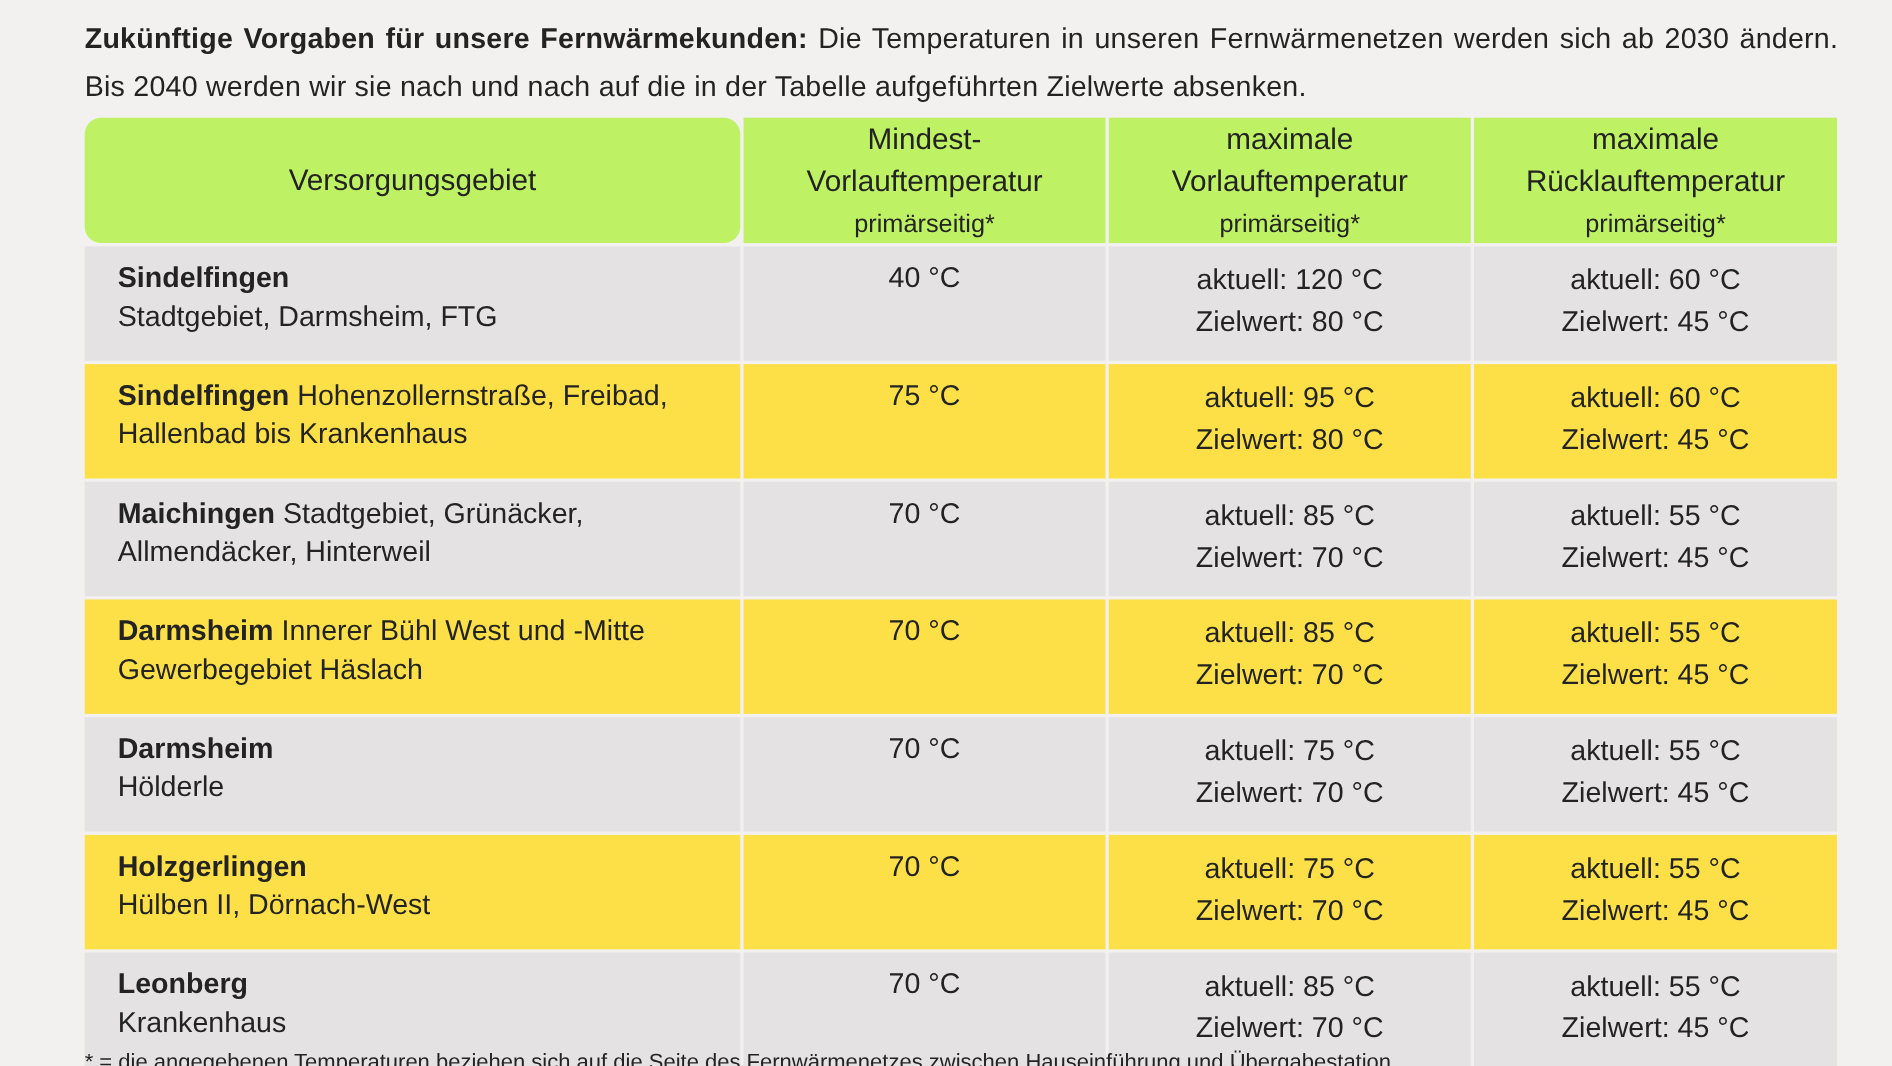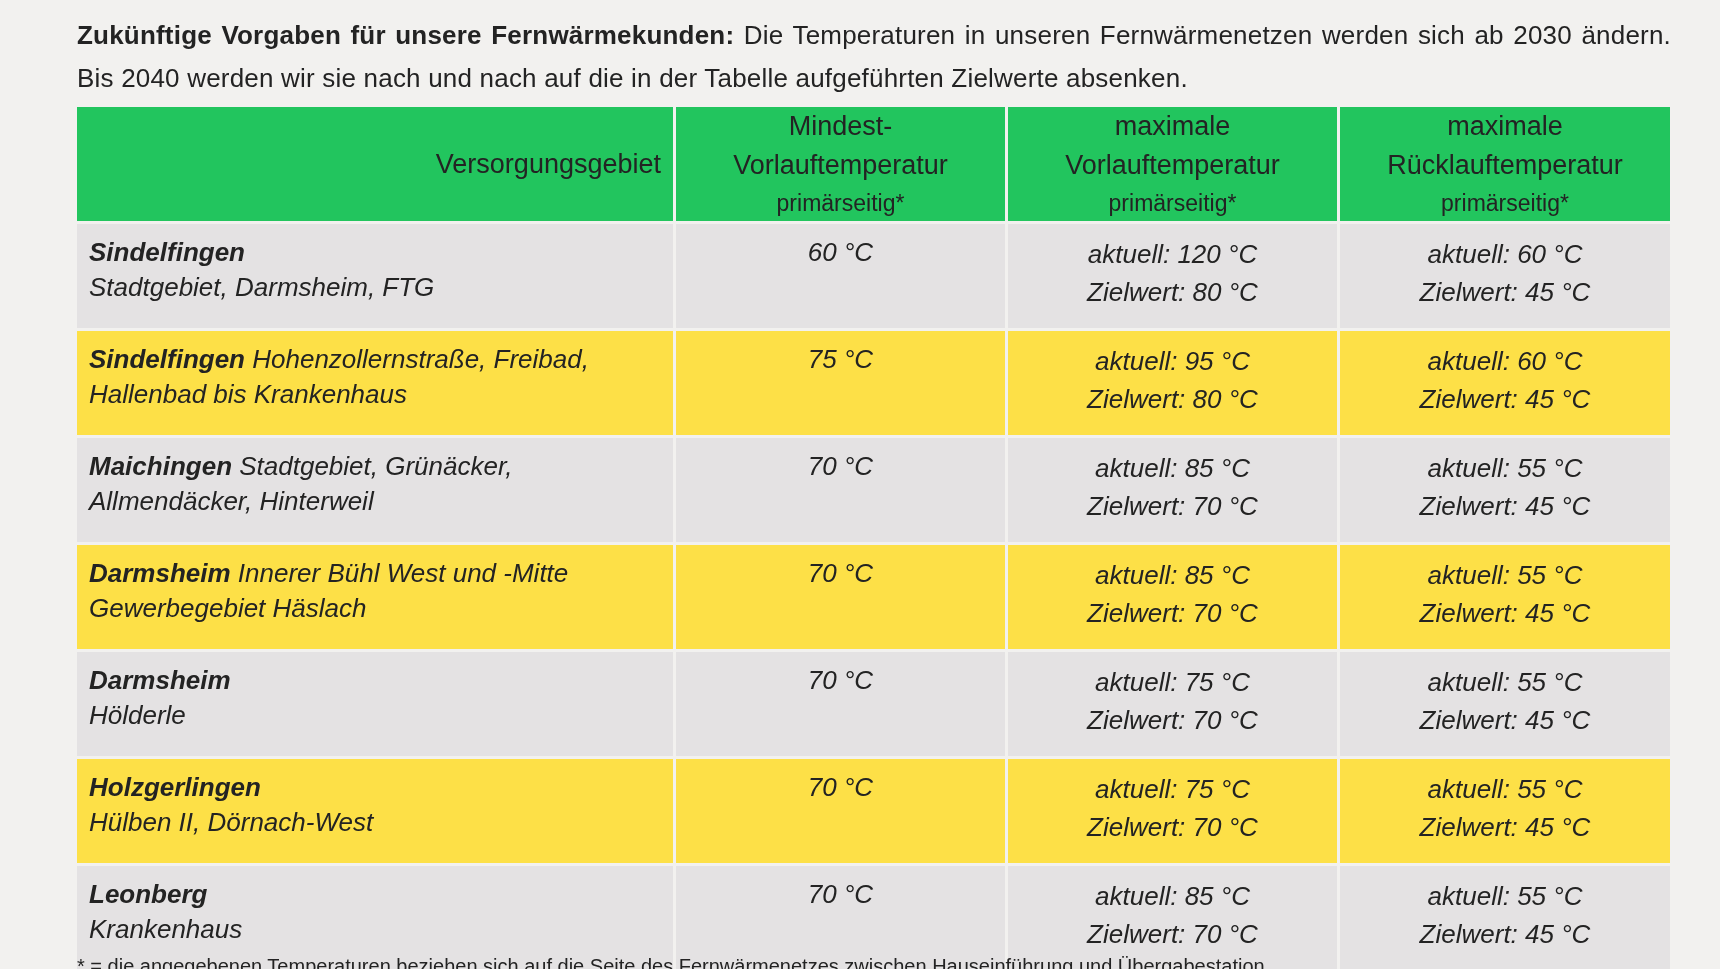--- a/index.html
+++ b/index.html
@@ -38,46 +38,46 @@
       border-spacing: 3px 3px;
       margin-left: -3px;
       margin-top: -3px;
       table-layout: fixed;
     }
     table.temps col.c1 { width: 596px; }
     table.temps col.c2 { width: 329px; }
     table.temps col.c3 { width: 329px; }
     table.temps col.c4 { width: 330px; }
     table.temps th {
-      background: #22c55e;
+      background: #bef264;
       font-weight: normal;
       height: 108px;
       padding: 0 12px;
       vertical-align: middle;
       font-size: 27px;
       line-height: 39px;
     }
     table.temps th.area {
-      text-align: right;
+      text-align: center;
+      border-radius: 15px;
     }
     table.temps th.temp {
       text-align: center;
     }
     table.temps th .sub {
       display: block;
       font-size: 23px;
       line-height: 36px;
     }
     table.temps td {
       height: 93px;
-      padding: 0 12px;
+      padding: 0 30px;
       vertical-align: top;
       font-size: 26px;
       line-height: 35px;
-      font-style: italic;
     }
     table.temps tr.light td { background: #e4e2e3; }
     table.temps tr.dark td { background: #fde047; }
     table.temps td.area {
       text-align: left;
       padding-top: 11px;
     }
     table.temps td.area .city {
       font-weight: bold;
     }
@@ -131,21 +131,21 @@
       </th>
     </tr>
   </thead>
   <tbody>
 
     <tr class="light">
       <td class="area">
         <span class="city">Sindelfingen</span><br>
         <span>Stadtgebiet, Darmsheim, FTG</span>
       </td>
-      <td class="center"><span>60 °C</span></td>
+      <td class="center"><span>40 °C</span></td>
       <td class="center">
         <span class="line">aktuell: 120 °C</span>
         <span class="line">Zielwert: 80 °C</span>
       </td>
       <td class="center">
         <span class="line">aktuell: 60 °C</span>
         <span class="line">Zielwert: 45 °C</span>
       </td>
     </tr>
 

